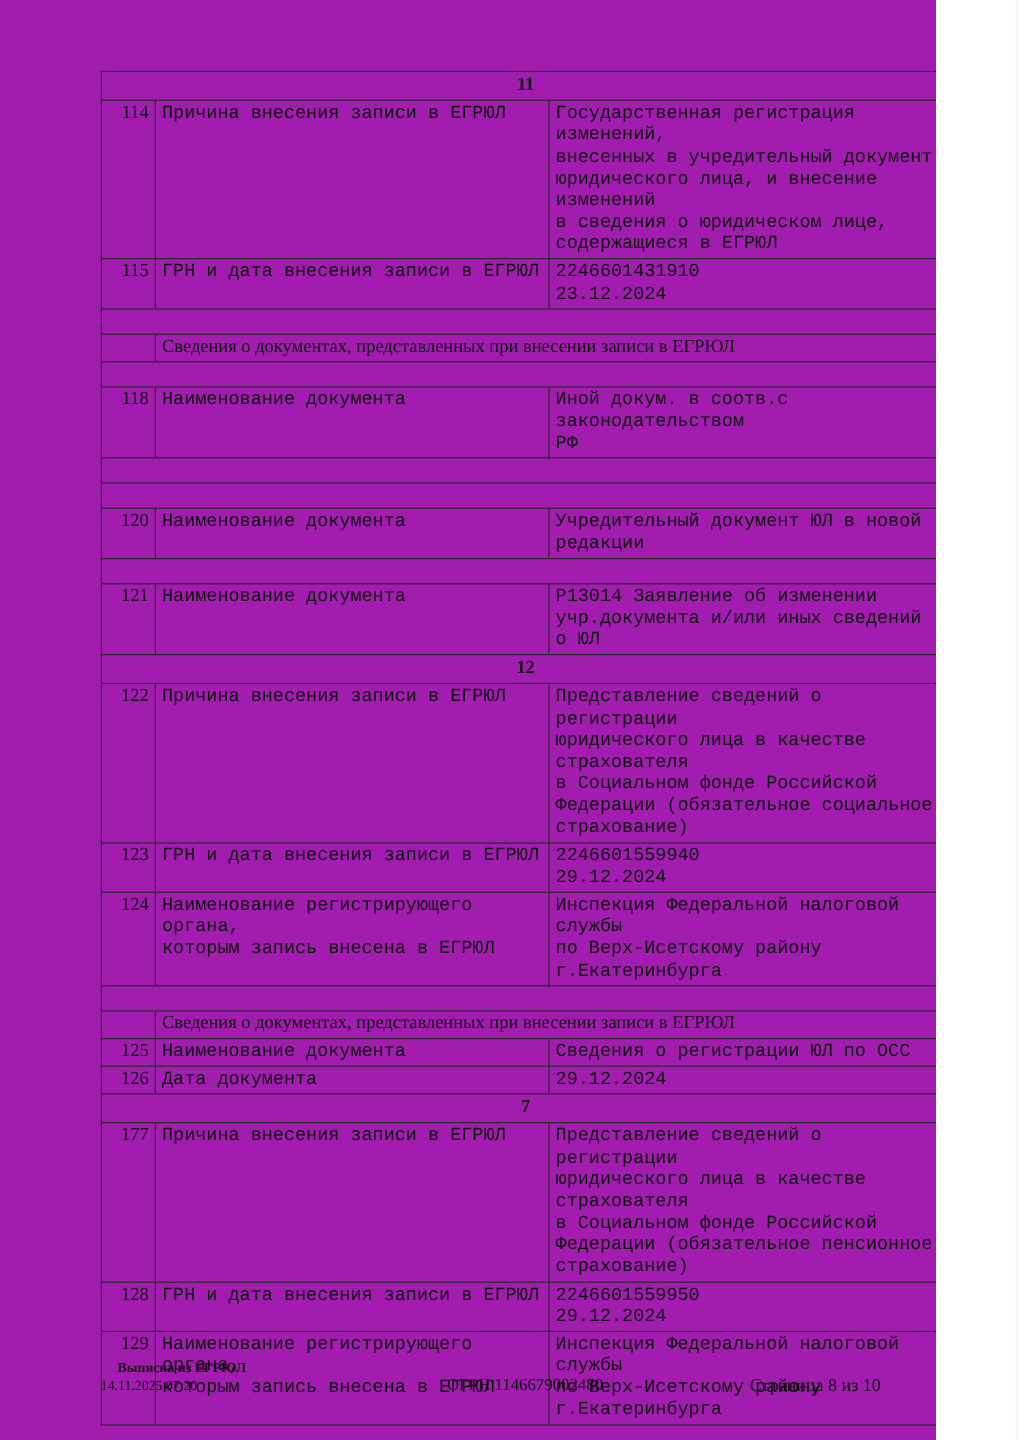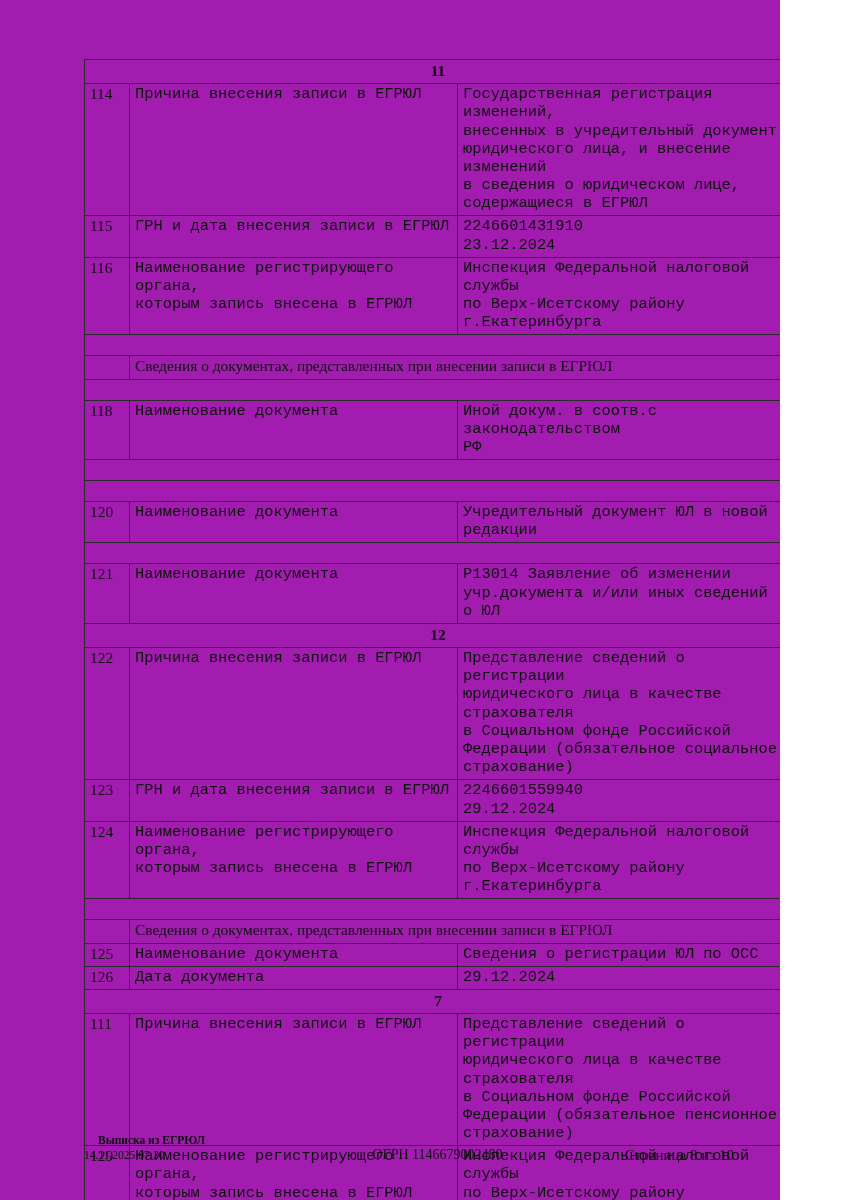--- a/index.html
+++ b/index.html
@@ -16,21 +16,21 @@
   table.doc {
     position:absolute; left:84px; top:59px; width:707px;
     border-collapse:collapse; table-layout:fixed;
   }
   table.doc td {
     border:1px solid #2a2a2a;
     vertical-align:top;
     font-size:15.4px; line-height:1.18;
     padding:1px 5px 3px 5px;
   }
-  td.num { text-align:left; padding-left:2px; padding-right:2px; }
+  td.num { text-align:right; padding-left:2px; padding-right:2px; }
   td.lbl, td.val { white-space:pre-line;font-family:Liberation Mono, monospace; }
   tr.section td {
     text-align:center; font-weight:bold; padding:2px 4px 3px 4px;
   }
   tr.sep td { height:21px; padding:0; }
   tr.subheader td.txt { white-space:nowrap; overflow:hidden; }
   .footer-left {
     position:absolute; left:84px; top:1133px;
     font-size:11.5px; line-height:1.3;
   }
@@ -66,27 +66,20 @@
 внесенных в учредительный документ
 юридического лица, и внесение изменений
 в сведения о юридическом лице,
 содержащиеся в ЕГРЮЛ</td>
         </tr>
         <tr>
           <td class="num">115</td>
           <td class="lbl">ГРН и дата внесения записи в ЕГРЮЛ</td>
           <td class="val">2246601431910
 23.12.2024</td>
-        </tr>
-        <tr>
-          <td class="num">116</td>
-          <td class="lbl">Наименование регистрирующего органа,
-которым запись внесена в ЕГРЮЛ</td>
-          <td class="val">Инспекция Федеральной налоговой службы
-по Верх-Исетскому району г.Екатеринбурга</td>
         </tr>
         <tr class="sep">
           <td colspan="3"></td>
         </tr>
         <tr class="subheader">
           <td class="num"></td>
           <td colspan="2" class="txt">Сведения о документах, представленных при внесении записи в ЕГРЮЛ</td>
         </tr>
         <tr class="sep">
           <td colspan="3"></td>
@@ -157,27 +150,33 @@
         </tr>
         <tr>
           <td class="num">126</td>
           <td class="lbl">Дата документа</td>
           <td class="val">29.12.2024</td>
         </tr>
         <tr class="section">
           <td colspan="3">7</td>
         </tr>
         <tr>
-          <td class="num">111</td>
+          <td class="num">177</td>
           <td class="lbl">Причина внесения записи в ЕГРЮЛ</td>
           <td class="val">Представление сведений о регистрации
 юридического лица в качестве страхователя
 в Социальном фонде Российской
 Федерации (обязательное пенсионное
 страхование)</td>
+        </tr>
+        <tr>
+          <td class="num">128</td>
+          <td class="lbl">ГРН и дата внесения записи в ЕГРЮЛ</td>
+          <td class="val">2246601559950
+29.12.2024</td>
         </tr>
         <tr>
           <td class="num">129</td>
           <td class="lbl">Наименование регистрирующего органа,
 которым запись внесена в ЕГРЮЛ</td>
           <td class="val">Инспекция Федеральной налоговой службы
 по Верх-Исетскому району г.Екатеринбурга</td>
         </tr>
       </tbody>
   </table>

